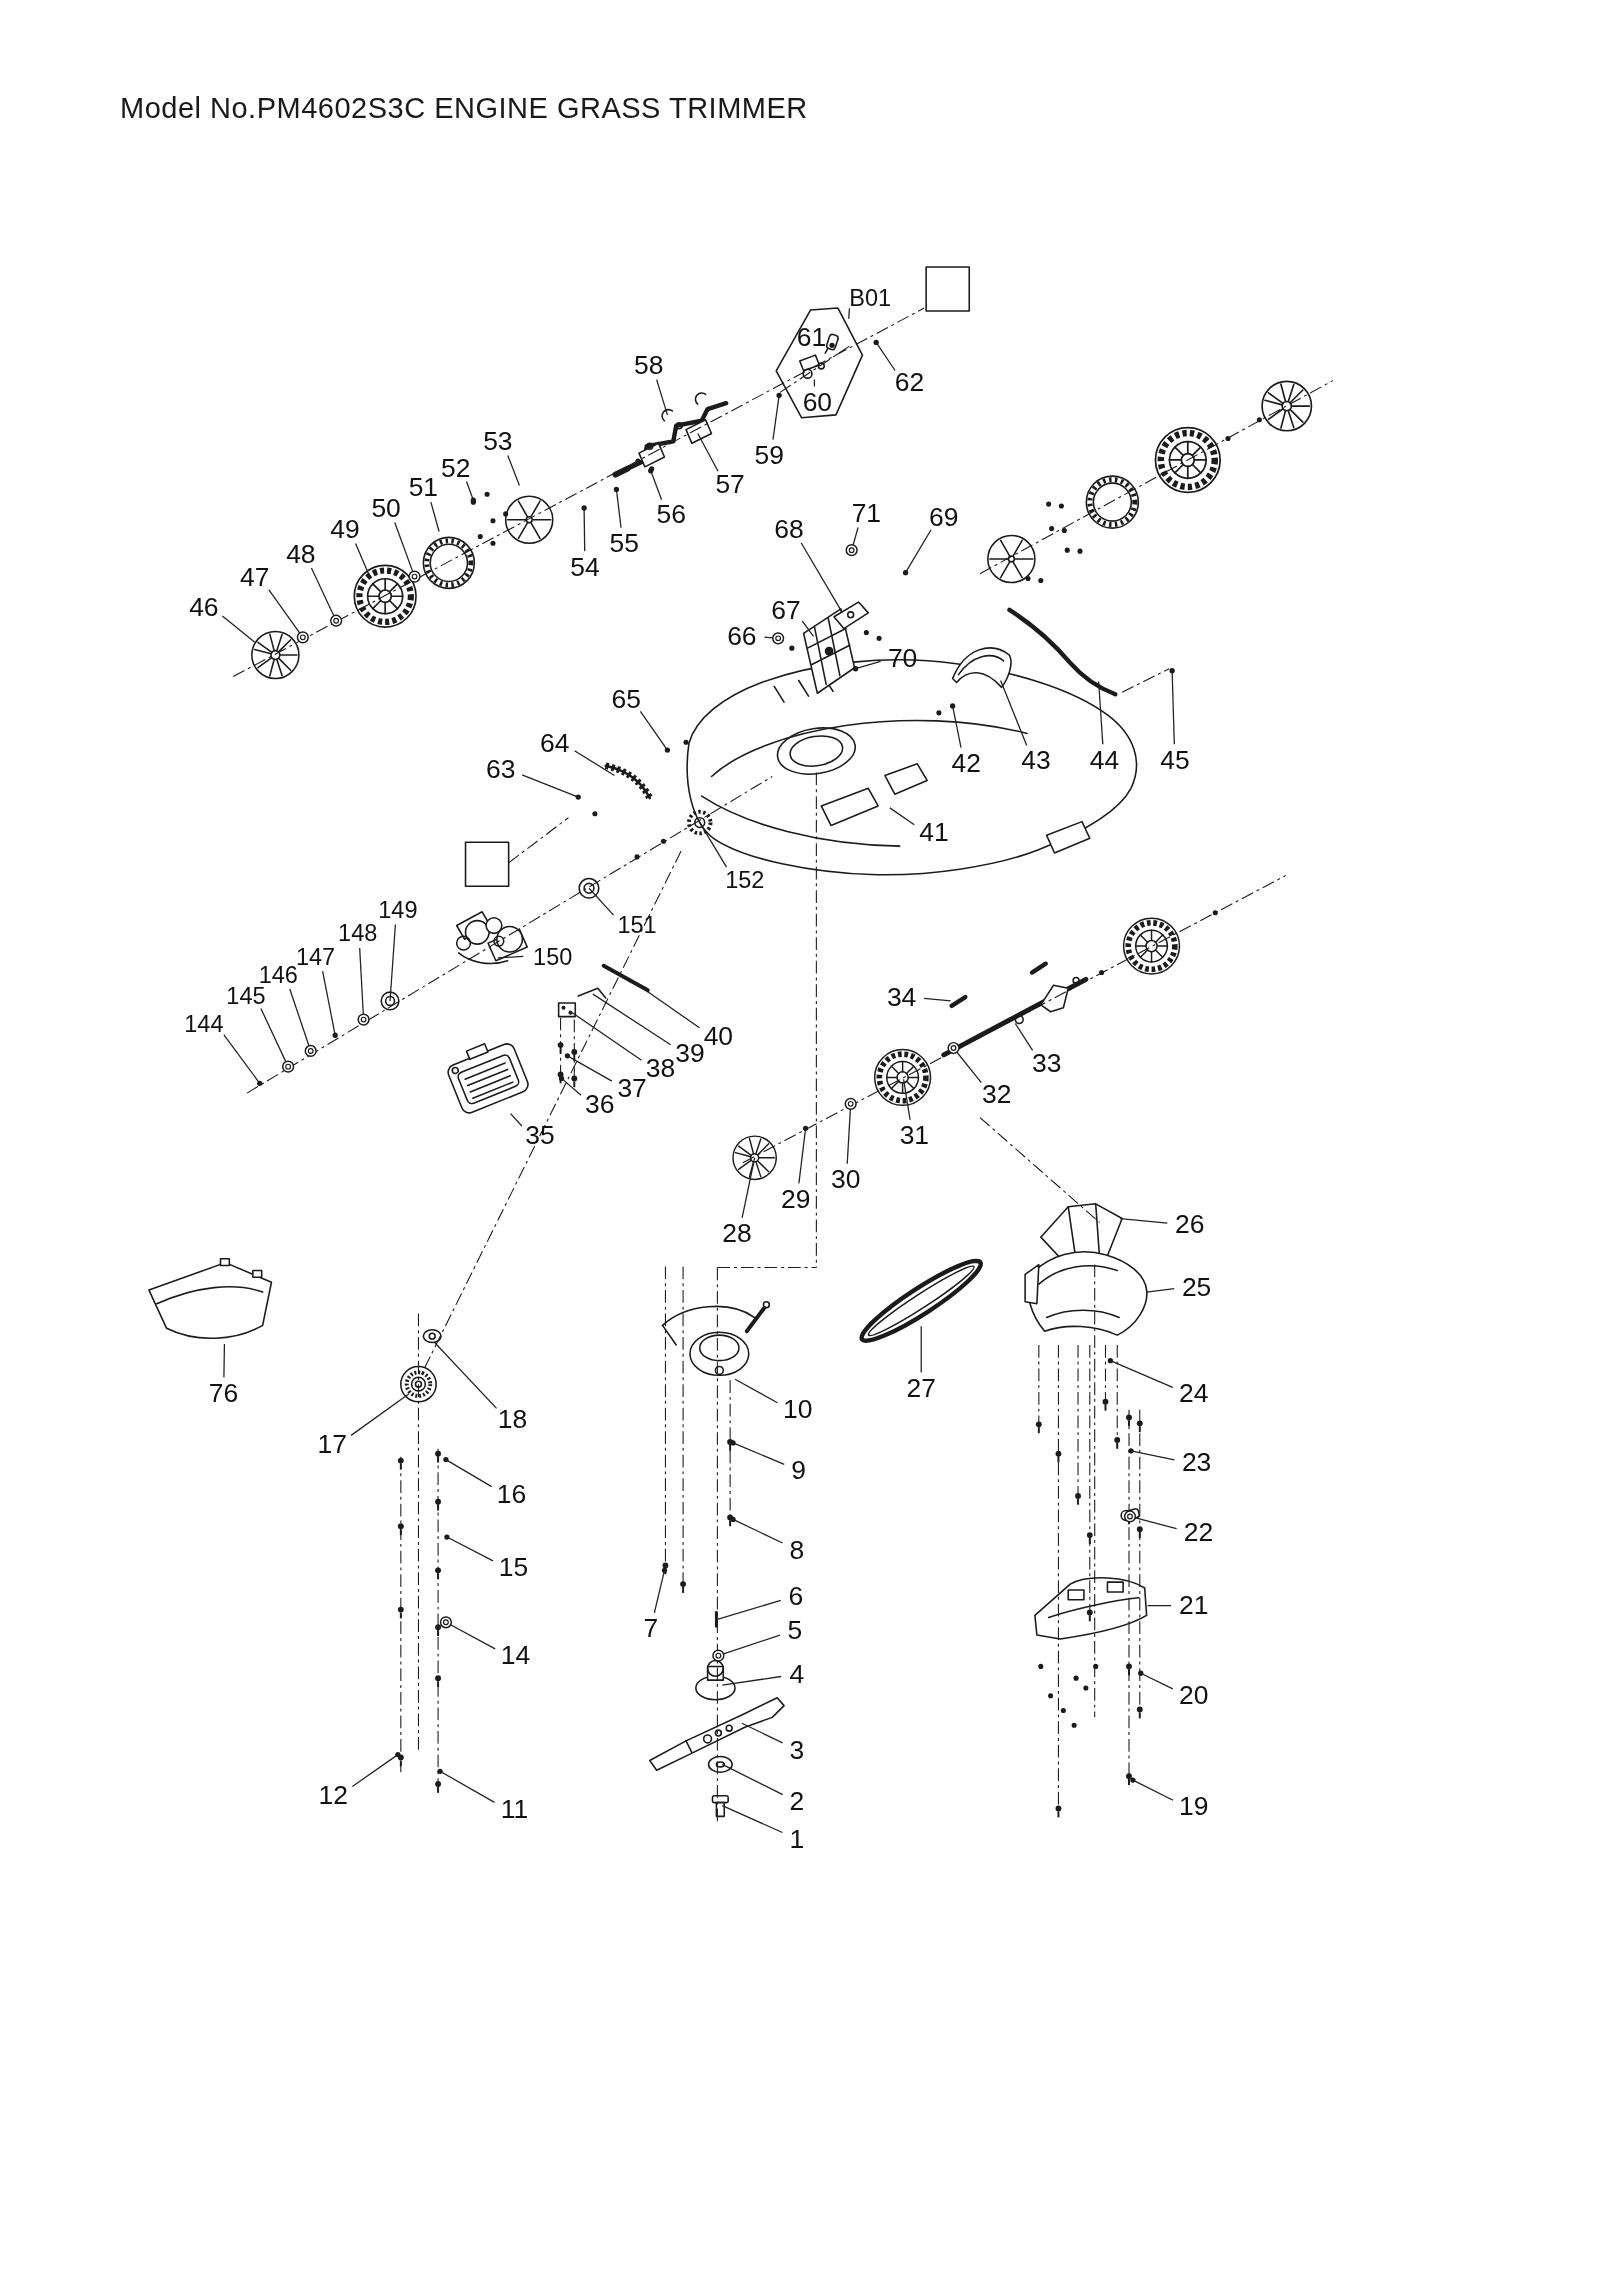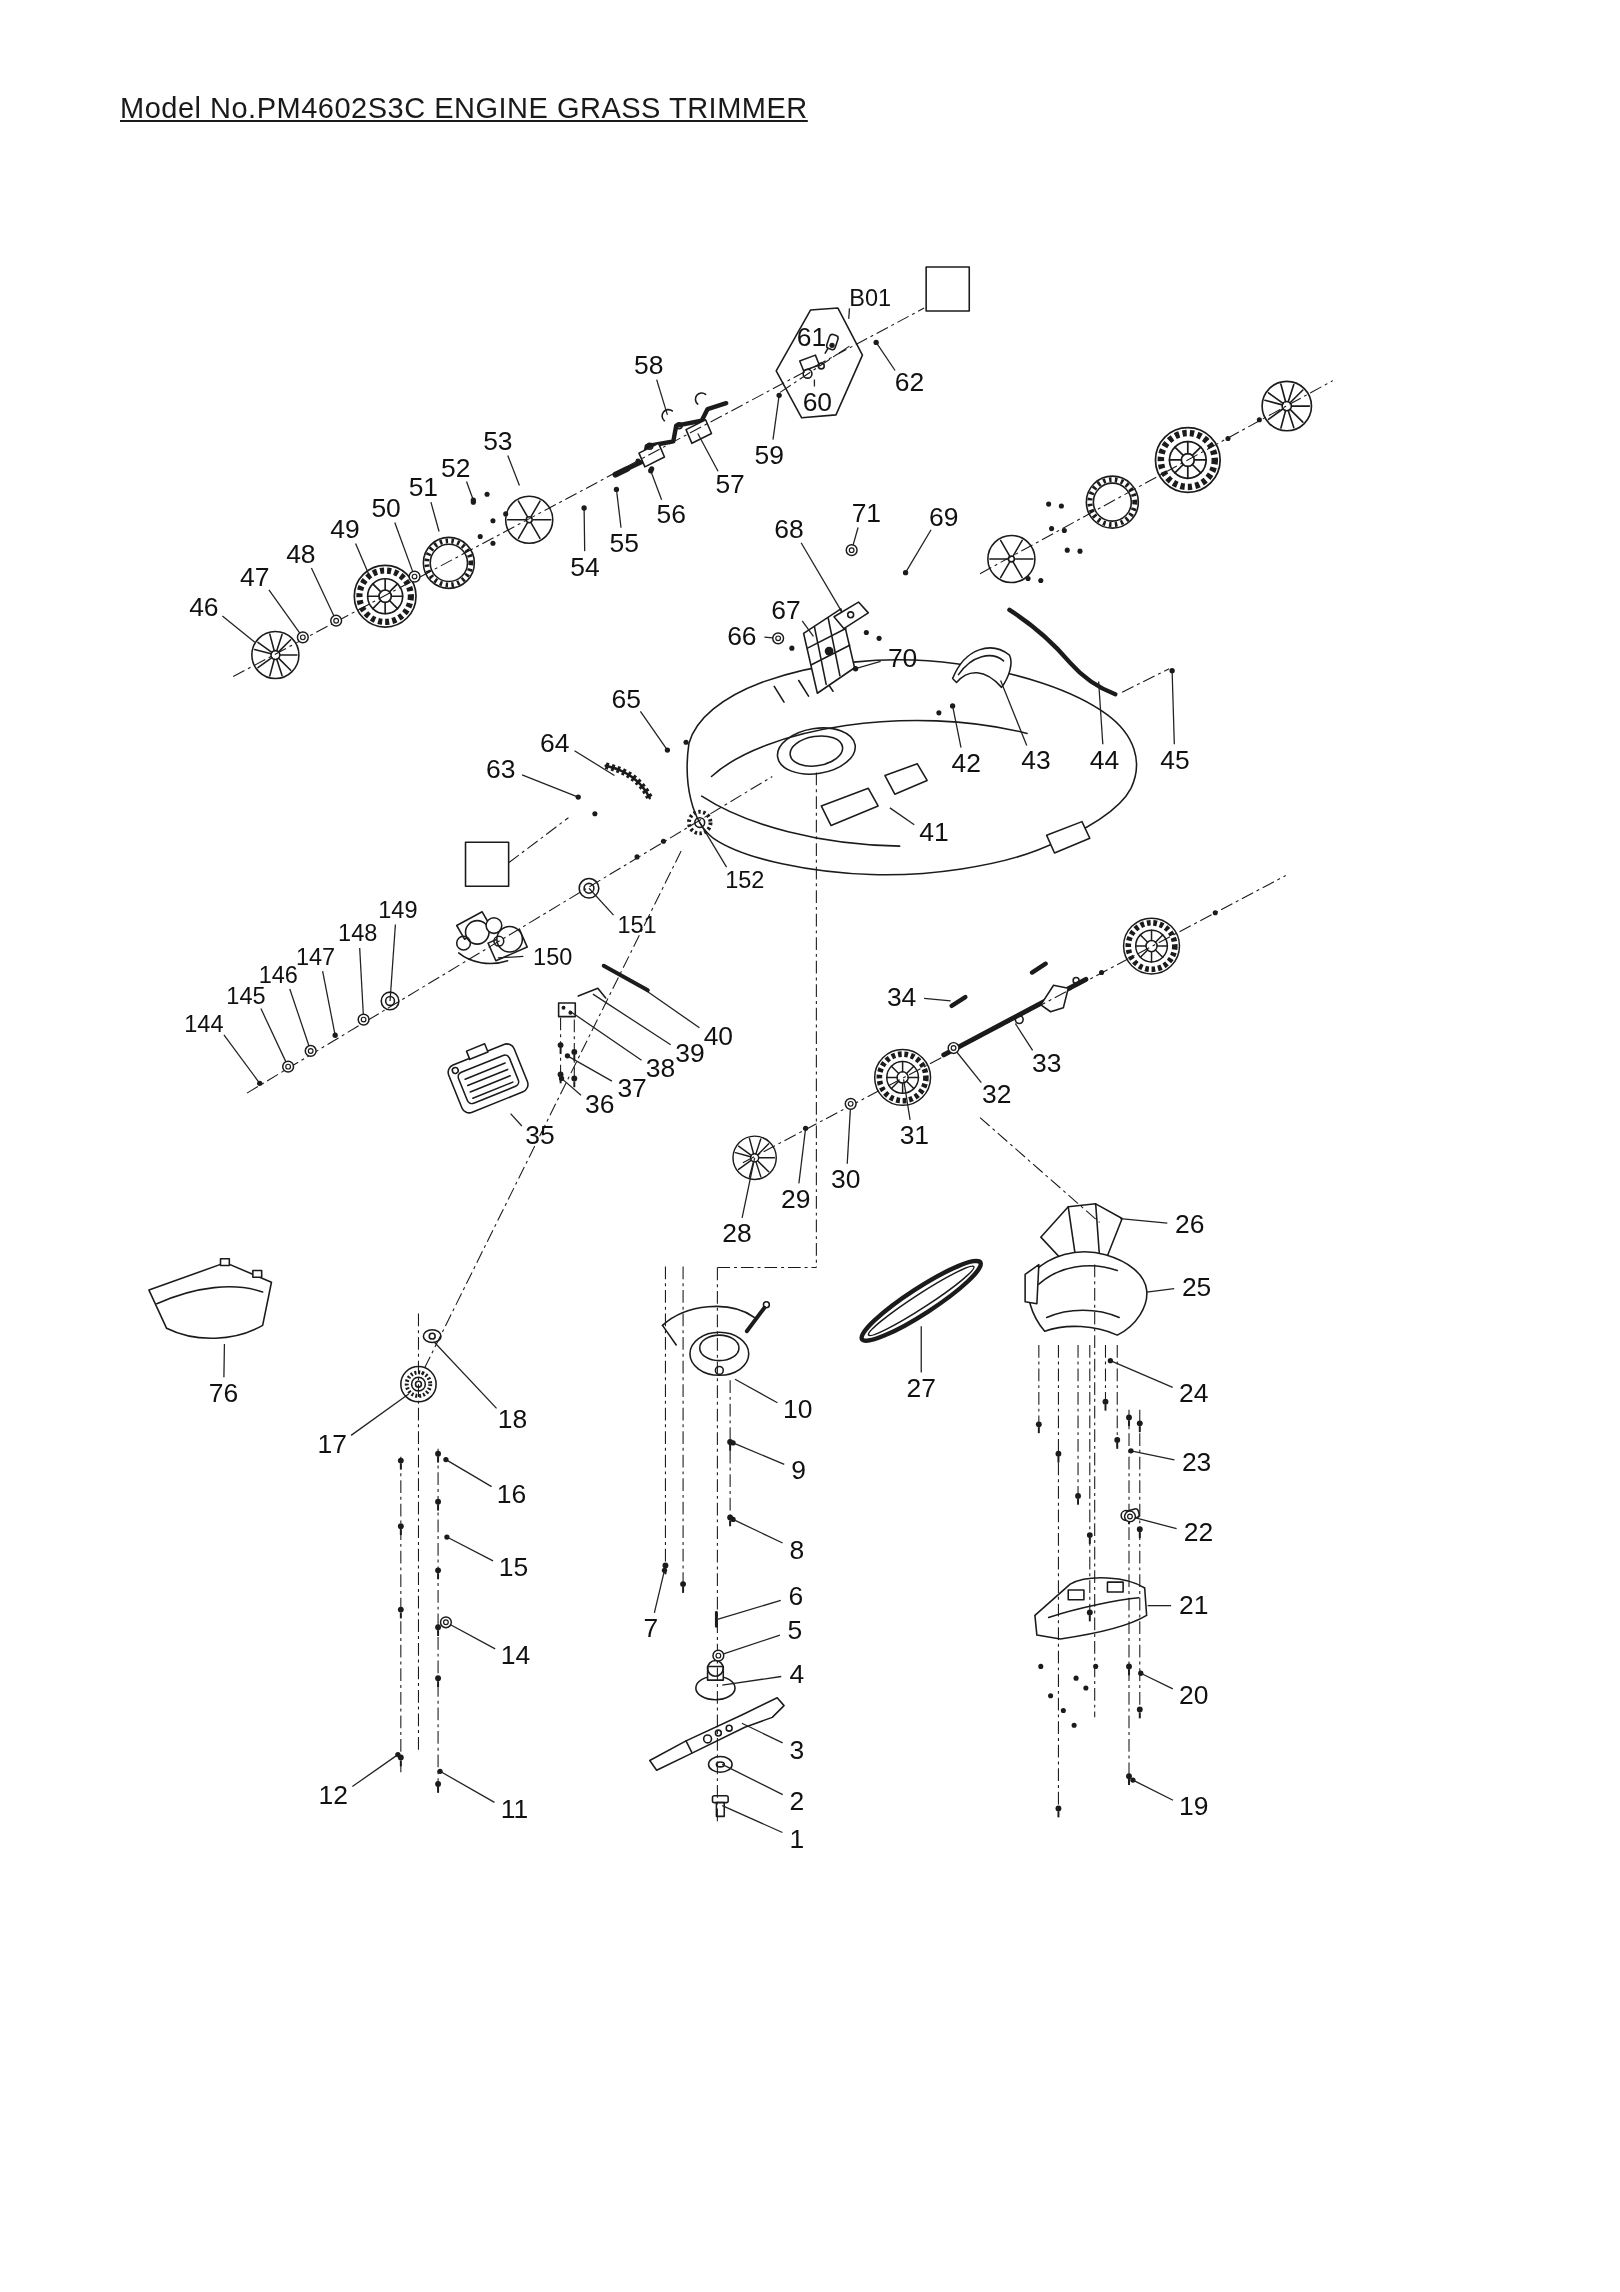--- a/index.html
+++ b/index.html
@@ -1,18 +1,18 @@
 <!DOCTYPE html>
 <html><head>
 <meta charset="utf-8">
 <style>
   html,body{margin:0;padding:0;background:#ffffff;}
   #page{position:relative;width:1620px;height:2293px;background:#fff;overflow:hidden;
         font-family:"Liberation Sans", sans-serif;color:#111;}
-  #title{position:absolute;left:120px;top:92px;font-size:29px;letter-spacing:0.5px;color:#1a1a1a;text-decoration:underline;}
+  #title{position:absolute;left:120px;top:92px;font-size:29px;letter-spacing:0.5px;color:#1a1a1a;}
   svg{position:absolute;left:0;top:0;}
   .ln{stroke:#1b1b1b;stroke-width:1.6;fill:none;stroke-linejoin:round;stroke-linecap:round;}
   .fat{stroke:#1b1b1b;fill:none;stroke-linejoin:round;stroke-linecap:round;}
   .fillw{fill:#fff;stroke:#1b1b1b;stroke-width:1.6;stroke-linejoin:round;}
 </style>
 </head>
 <body>
 
 <div id="page">
   <div id="title">Model No.PM4602S3C ENGINE GRASS TRIMMER</div>

